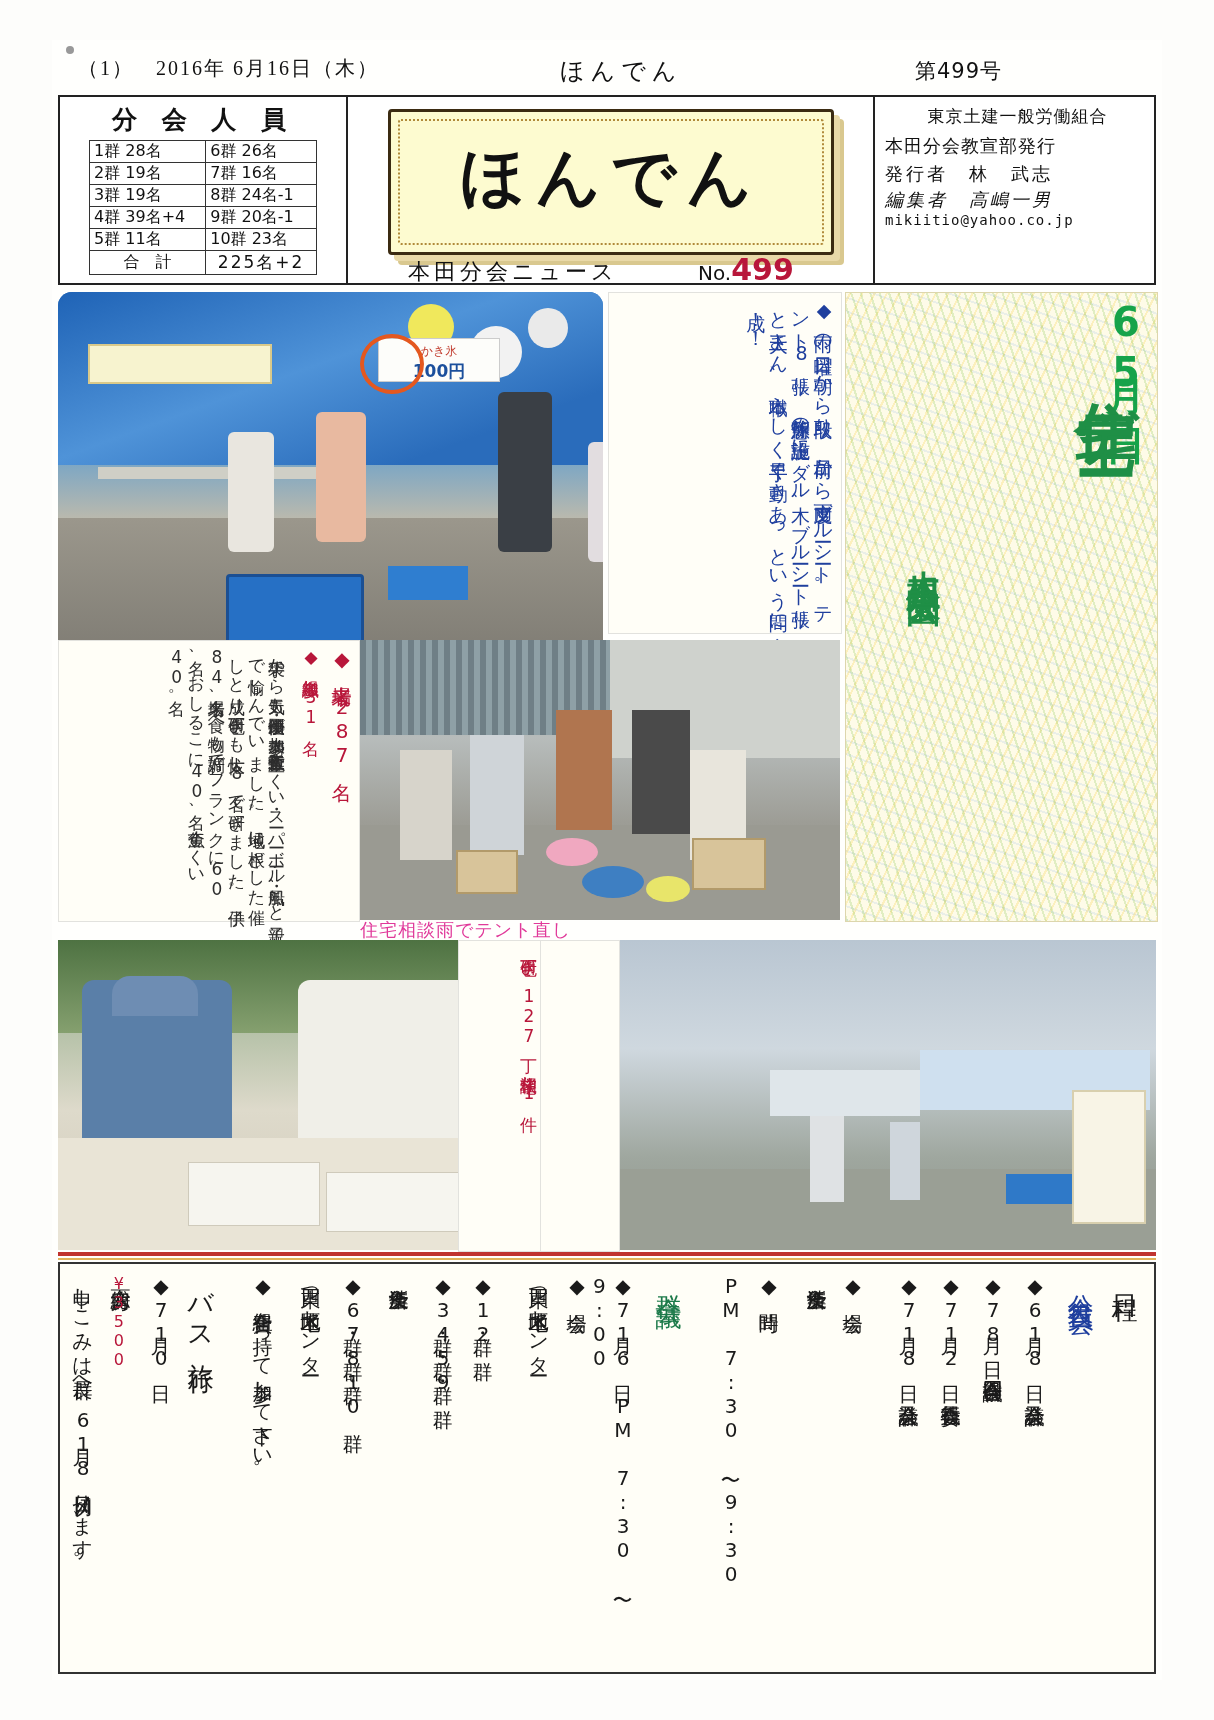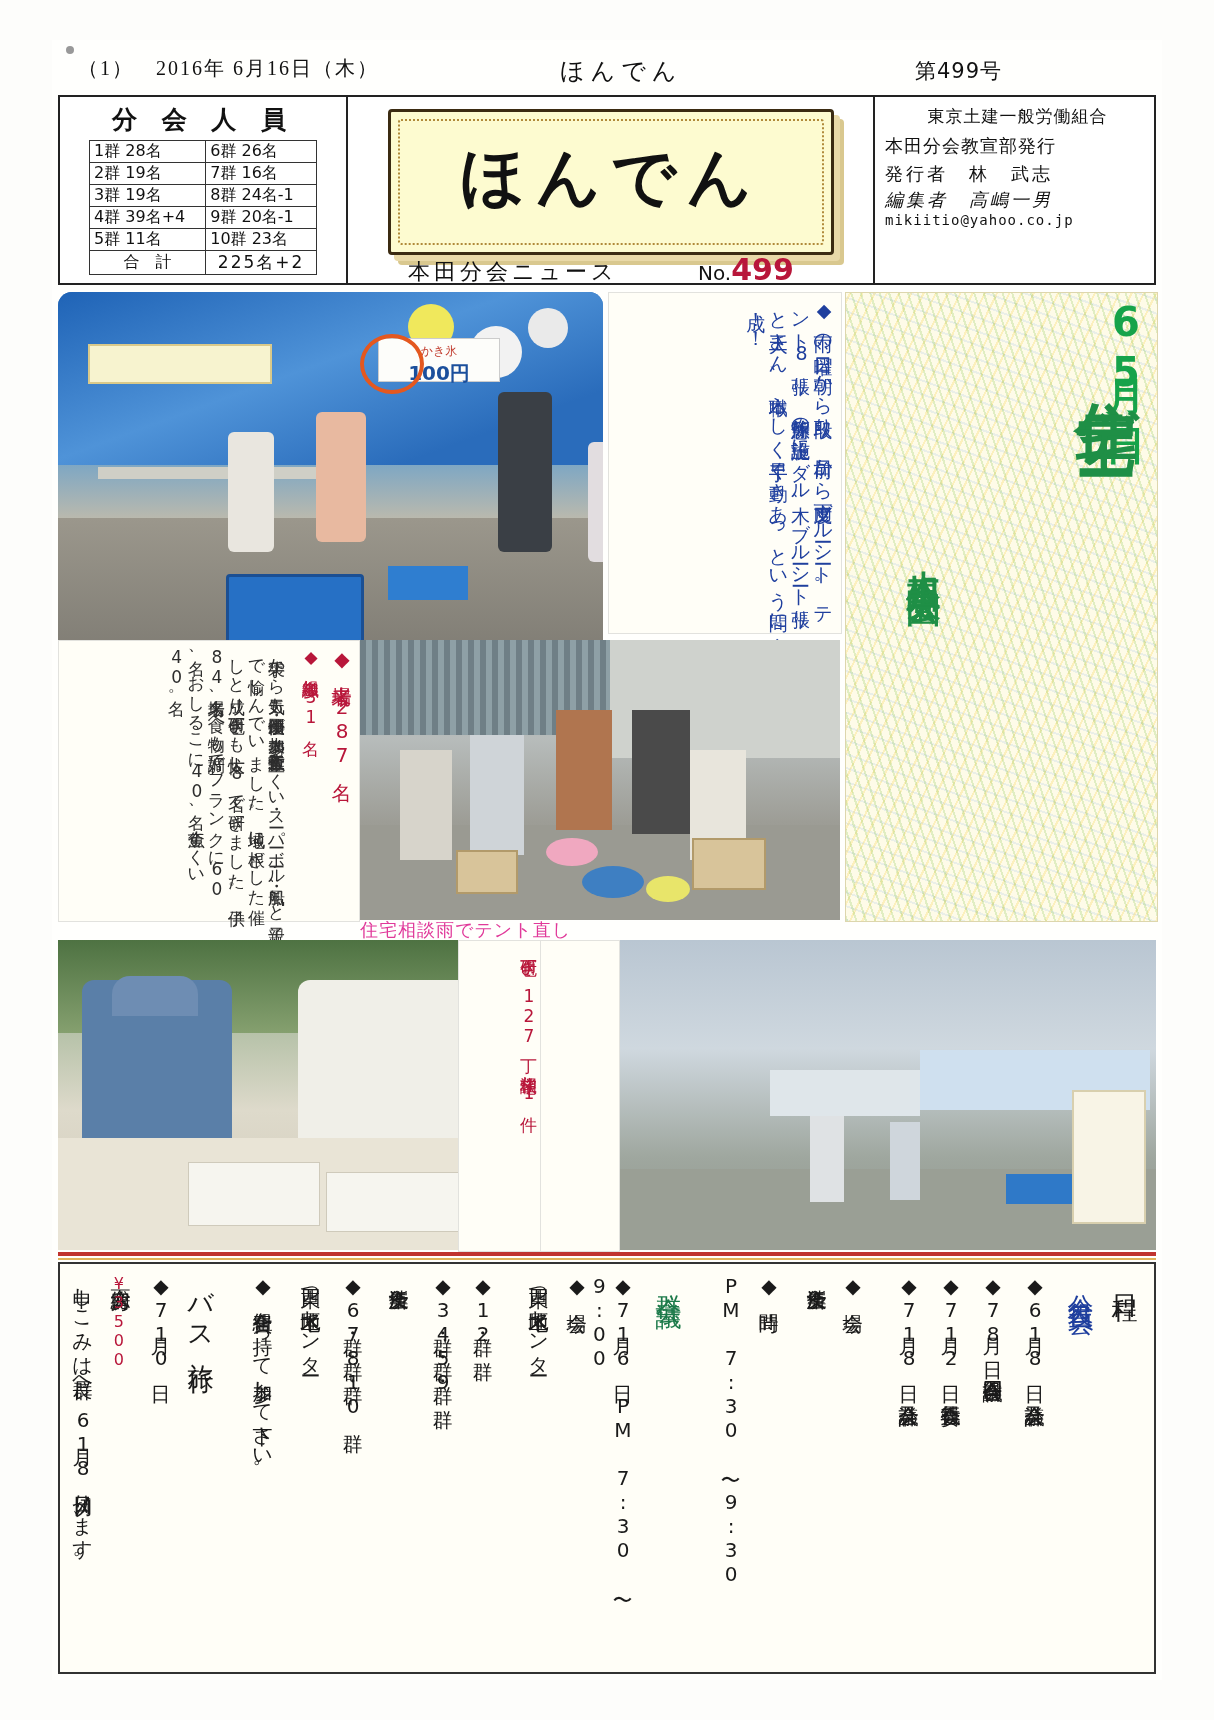--- a/index.html
+++ b/index.html
@@ -93,21 +93,21 @@
   
   #photo1{left:58px;top:292px;width:545px;height:376px;
     background:linear-gradient(180deg,#2a6fc0 0%,#3f86cf 28%,#6ea2c9 42%,#b9b9ae 60%,#8f8f86 100%);border-radius:14px;}
   #photo1 .tent{position:absolute;left:0;top:0;width:100%;height:46%;
     background:linear-gradient(160deg,#1f63b6,#4f93d8 45%,#2a6cbb 80%);}
   #photo1 .balloonA{position:absolute;left:350px;top:12px;width:46px;height:46px;border-radius:50%;background:#f0e85c;}
   #photo1 .balloonB{position:absolute;left:412px;top:34px;width:52px;height:52px;border-radius:50%;background:#f2f2f2;}
   #photo1 .balloonC{position:absolute;left:470px;top:16px;width:40px;height:40px;border-radius:50%;background:#eaeaea;}
   #photo1 .sign{position:absolute;left:320px;top:46px;width:120px;height:42px;background:#fdfdfa;border:1px solid #ccc;}
   #photo1 .sign .t{font-size:12px;color:#c0392b;text-align:center;padding-top:4px;}
-  #photo1 .sign .p{font-size:20px;color:#1b4f9c;text-align:center;font-weight:700;}
+  #photo1 .sign .p{font-size:17px;color:#1b4f9c;text-align:center;font-weight:700;}
   #photo1 .circle{position:absolute;left:302px;top:42px;width:56px;height:52px;border:4px solid #e4581f;border-radius:50%;}
   #photo1 .banner{position:absolute;left:30px;top:52px;width:180px;height:36px;background:#f7f3cf;border:2px solid #d9c98a;}
   #photo1 .ground{position:absolute;left:0;bottom:0;width:100%;height:40%;
     background:linear-gradient(180deg,#9b978c,#7d7a72);}
   #photo1 .bluebox{position:absolute;left:168px;bottom:22px;width:132px;height:66px;background:#2670c5;border:3px solid #1b4f93;border-radius:4px;}
   #photo1 .bluebox2{position:absolute;left:330px;bottom:68px;width:80px;height:34px;background:#2f7ed0;}
   #photo1 .p-person{position:absolute;background:#cfd3cf;border-radius:6px;}
   #photo1 .tbl{position:absolute;left:40px;top:175px;width:260px;height:12px;background:#cfcfc6;}
 
   

